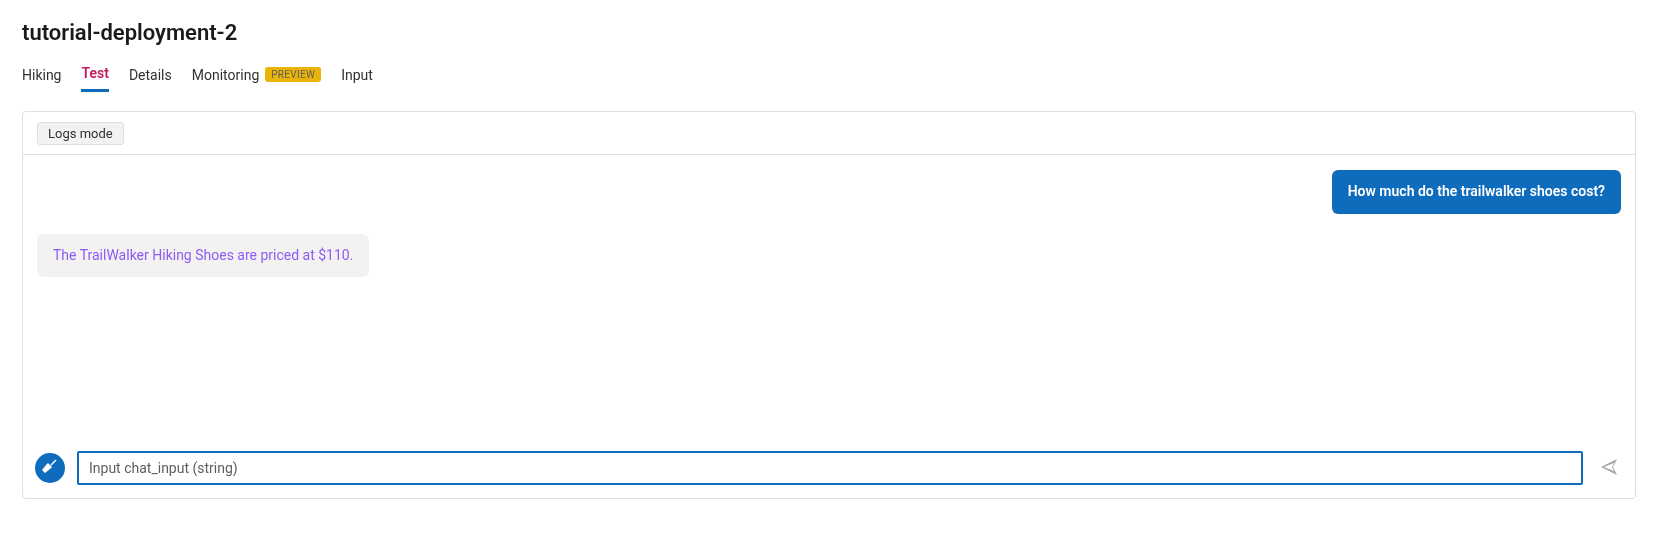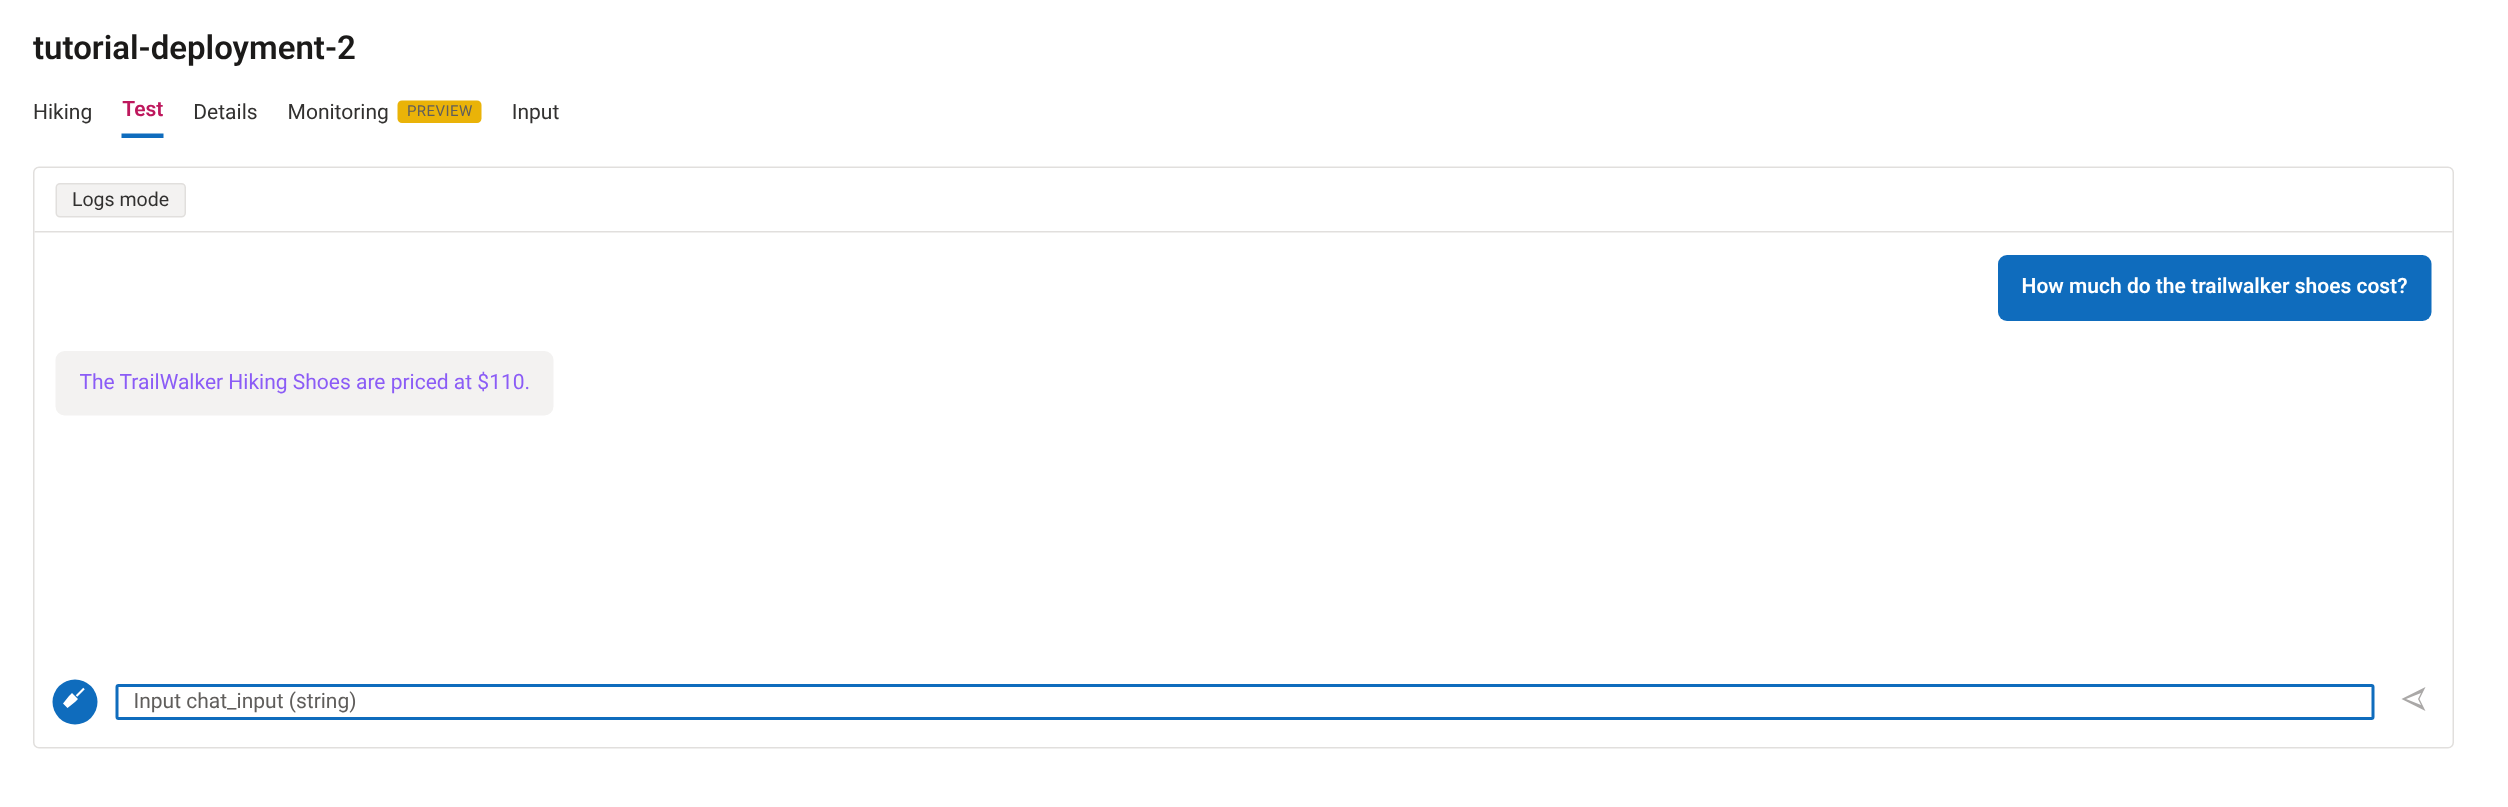--- a/index.html
+++ b/index.html
@@ -119,21 +119,21 @@
     background: #0f6cbd;
     display: flex;
     align-items: center;
     justify-content: center;
     cursor: pointer;
     flex-shrink: 0;
   }
   .clear-btn svg { fill: #ffffff; }
   .chat-input {
     flex: 1;
-    height: 24px;
+    height: 34px;
     border: 2px solid #0f6cbd;
     border-radius: 2px;
     padding: 0 10px;
     font-size: 14px;
     font-family: inherit;
     outline: none;
     color: #323130;
   }
   .chat-input::placeholder { color: #605e5c; }
   .send-btn {

